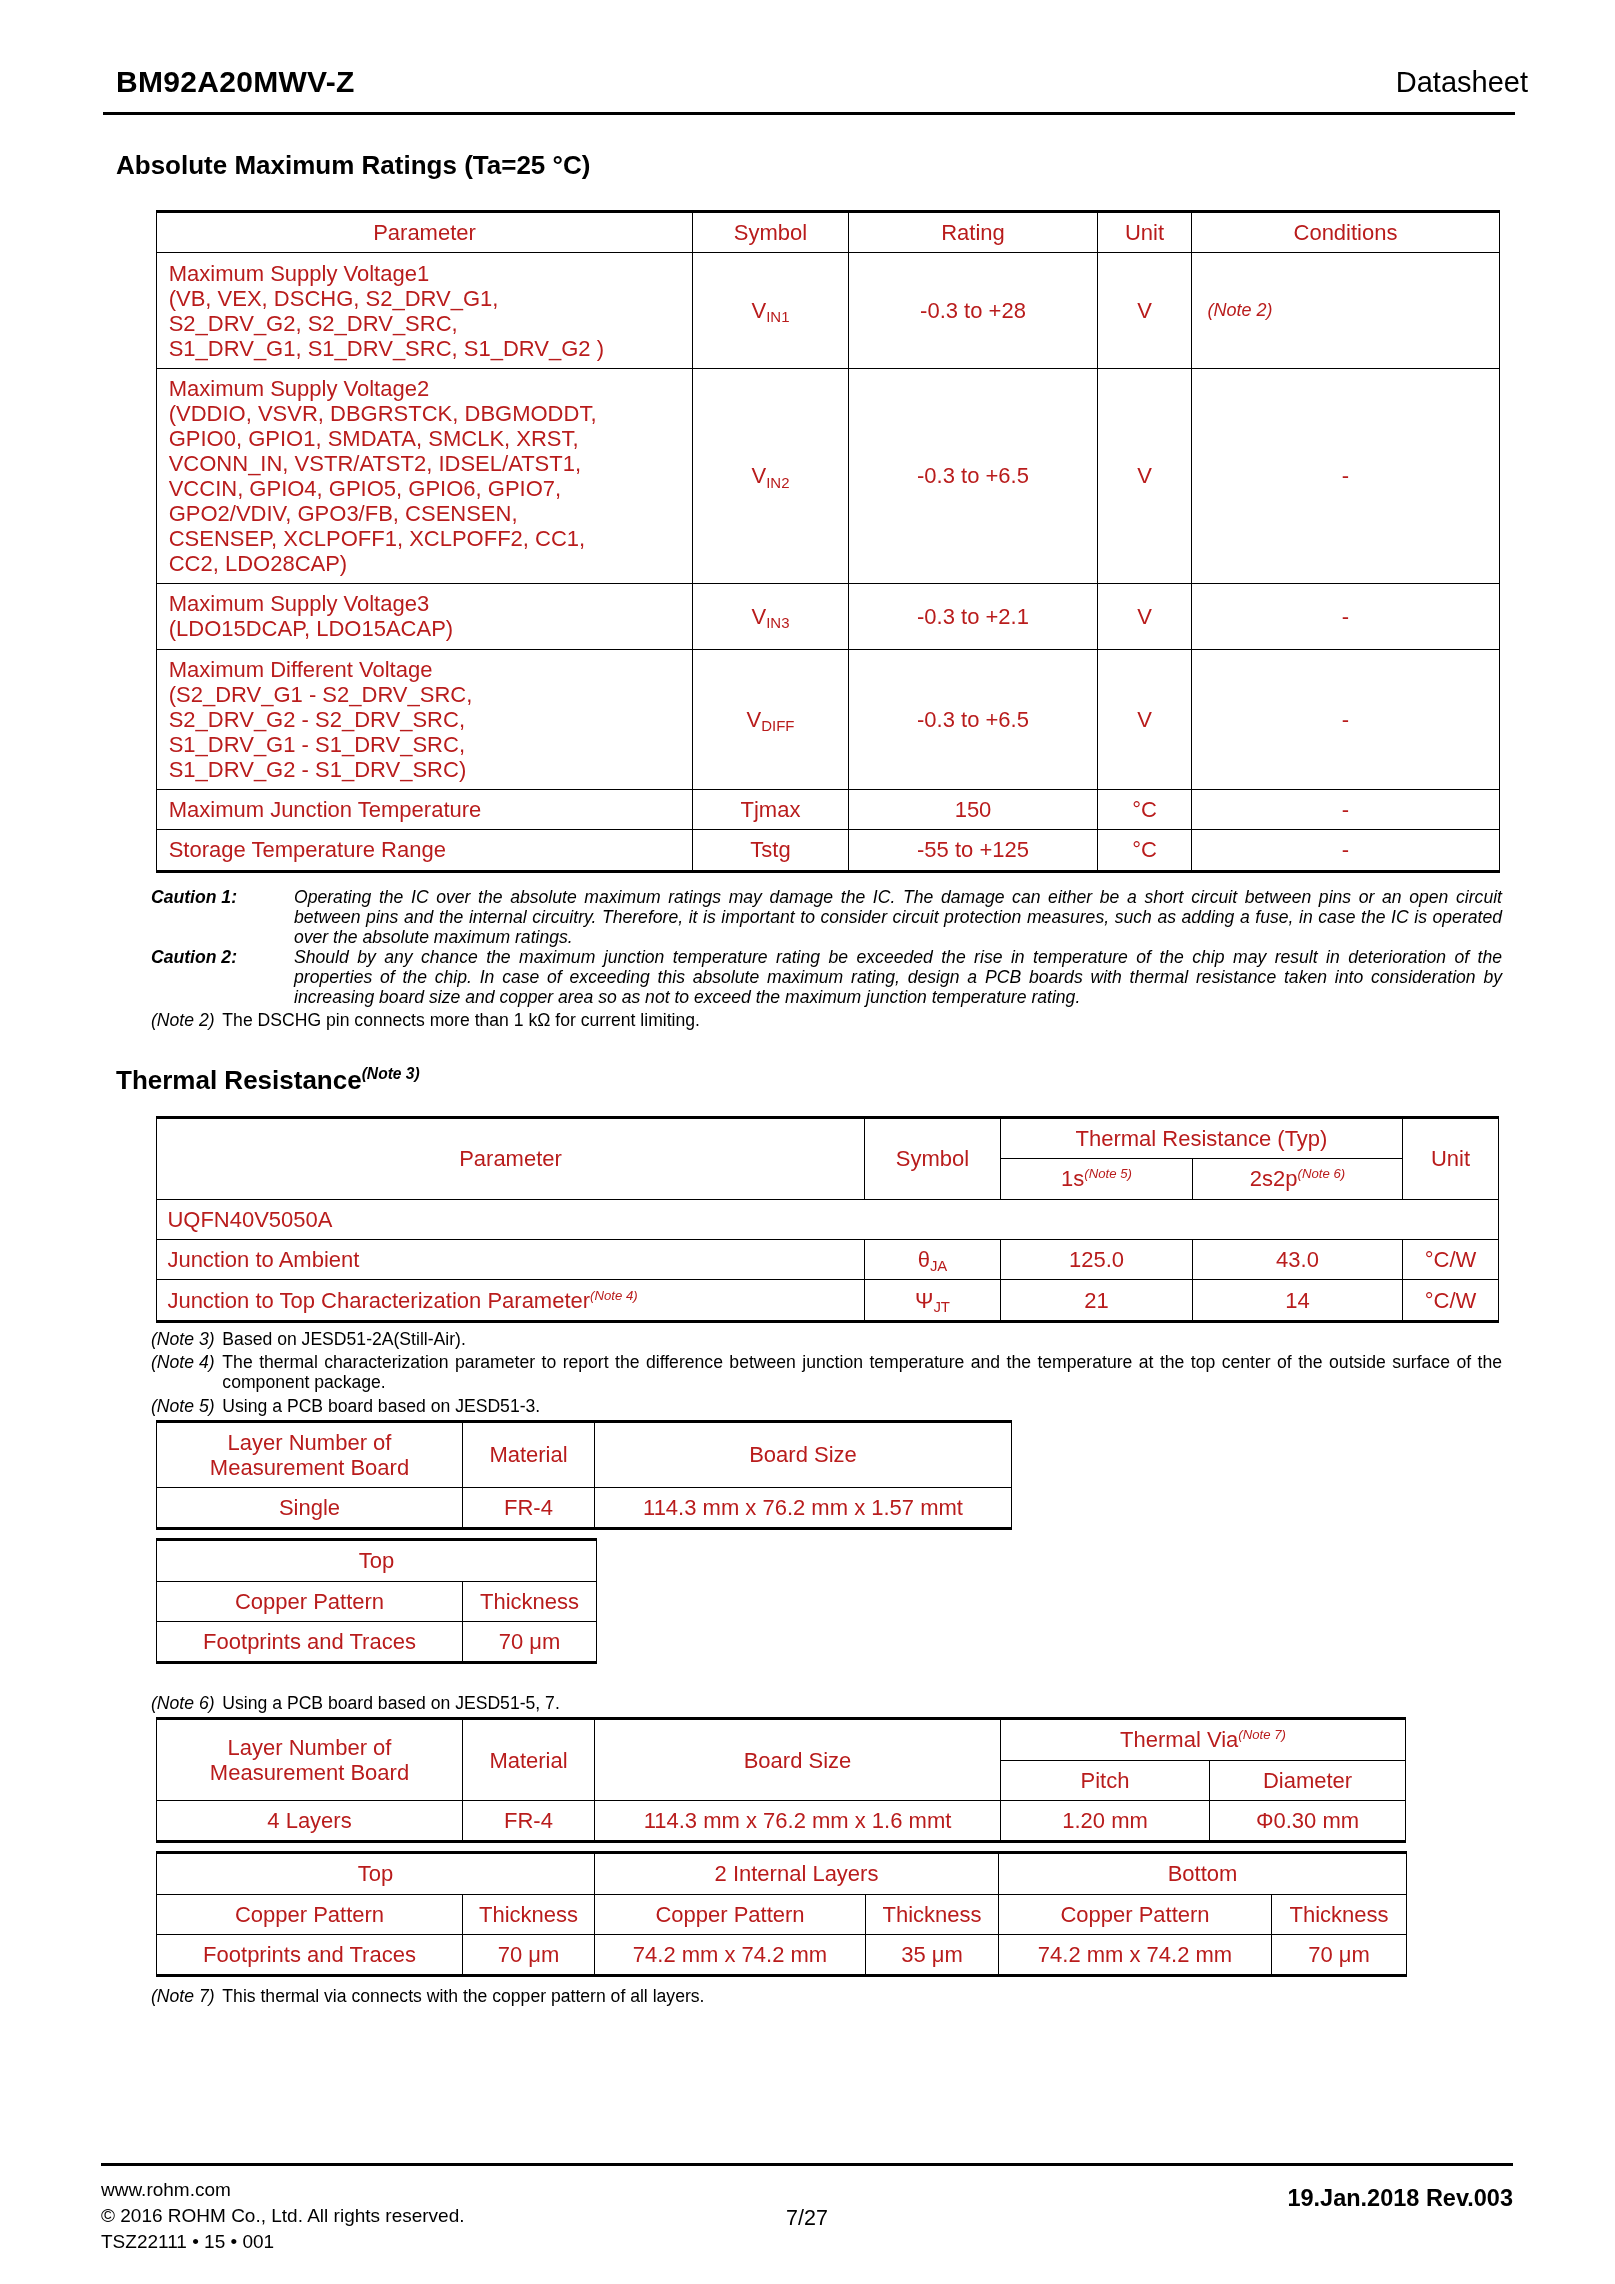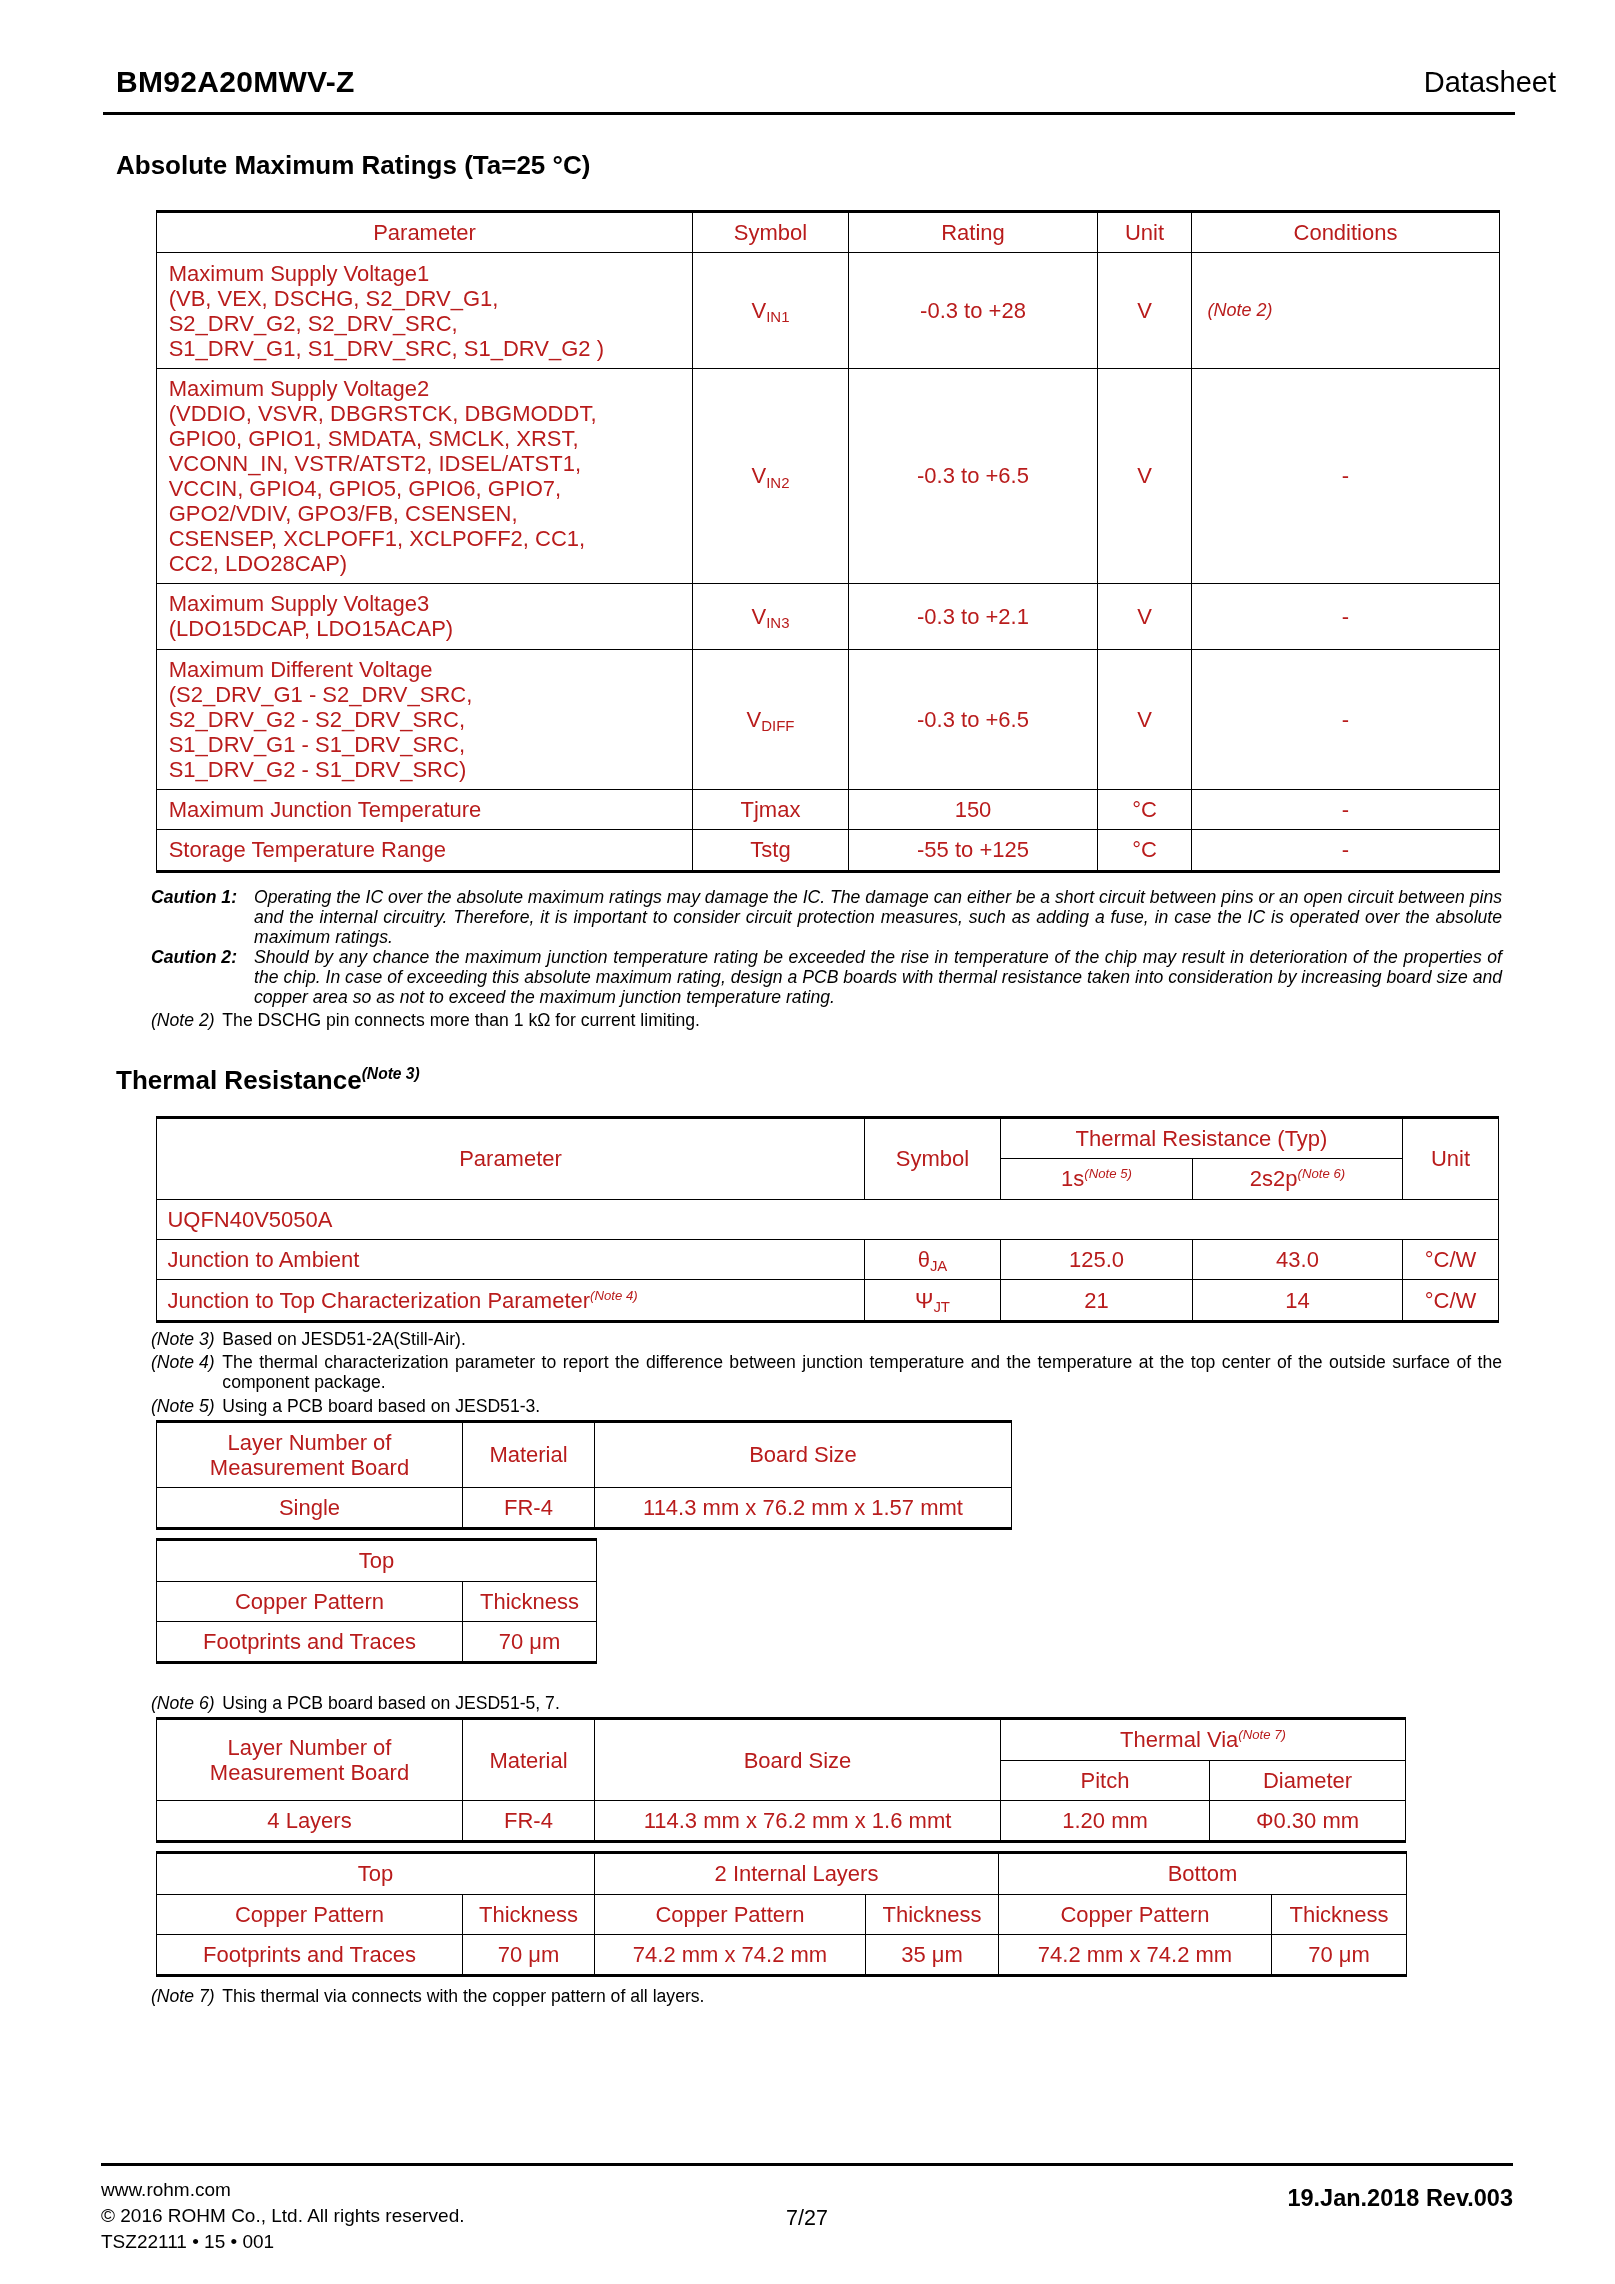--- a/index.html
+++ b/index.html
@@ -4,21 +4,21 @@
 <style>
   html,body { margin:0; padding:0; background:#9a9a9a; }
   .page {
     position:relative; width:1616px; height:2284px; margin:0 auto;
     background:#ffffff; color:#000;
     font-family:"Liberation Sans","DejaVu Sans",sans-serif;
     overflow:hidden;
   }
   
   .header { display:flex; justify-content:space-between; align-items:baseline;
-            padding:65px 60px 0 116px; }
+            padding:65px 88px 0 116px; }
   .part-no  { font-size:30px; font-weight:bold; letter-spacing:0.3px; }
   .doc-type { font-size:29px; font-weight:normal; }
   .rule { margin:13px 101px 0 103px; border-top:3.9px solid #000; height:0; }
 
   
   .section-title { margin:35px 0 0 116px; font-size:26px; font-weight:bold; }
   .section-title sup.note { font-weight:bold; }
 
   
   table { border-collapse:collapse; table-layout:fixed;
@@ -33,21 +33,21 @@
   sub.sym  { font-size:0.68em; vertical-align:baseline; position:relative; top:0.28em; line-height:0; }
 
   .amr { margin-left:156px; }
   .amr .param { padding-left:11.7px; }
   .cond-note { font-style:italic; font-size:18px; padding-left:15.6px; }
 
   
   .caption-block { margin:14.3px 0 0 151px; width:1351px; }
   .caution { display:flex; font-style:italic; font-size:17.6px; line-height:20px; }
   .caution-label { font-weight:bold; flex:0 0 103px; }
-  .caution-text  { flex:1; text-align:justify; }
+  .caution-text  { flex:1; text-align:justify;margin-left:40px; }
   .note-line { display:flex; font-size:17.6px; line-height:20px; margin-top:3.3px; }
   .note-label { font-style:italic; flex:0 0 auto; margin-right:7.8px; white-space:nowrap; }
   .note-text  { flex:1; text-align:justify; }
 
   .thermal-title { }
   .thermal { margin:19.6px 0 0 156px; }
   .pcb { margin-left:156px; }
   .mt6  { margin-top:3.9px; }
   .mt12 { margin-top:7.8px; }
   .mt14 { margin-top:9px; }

